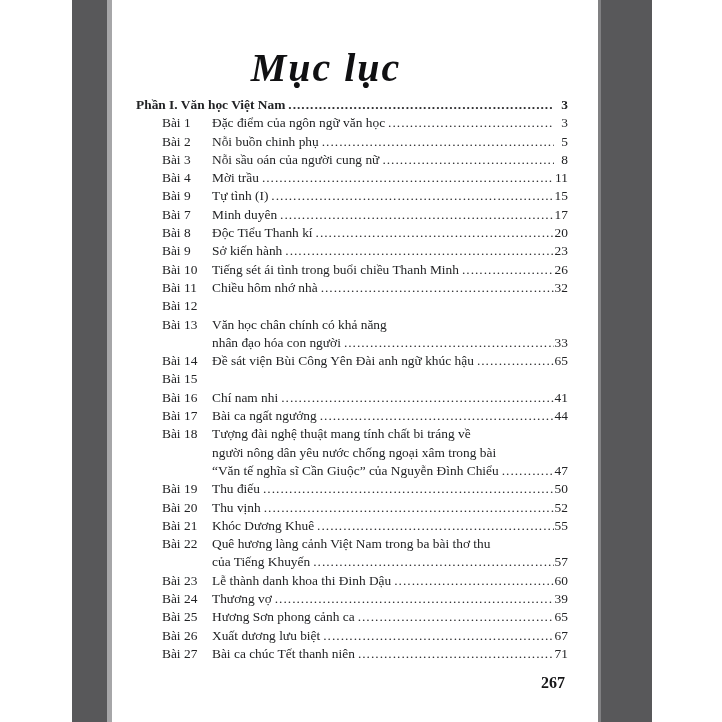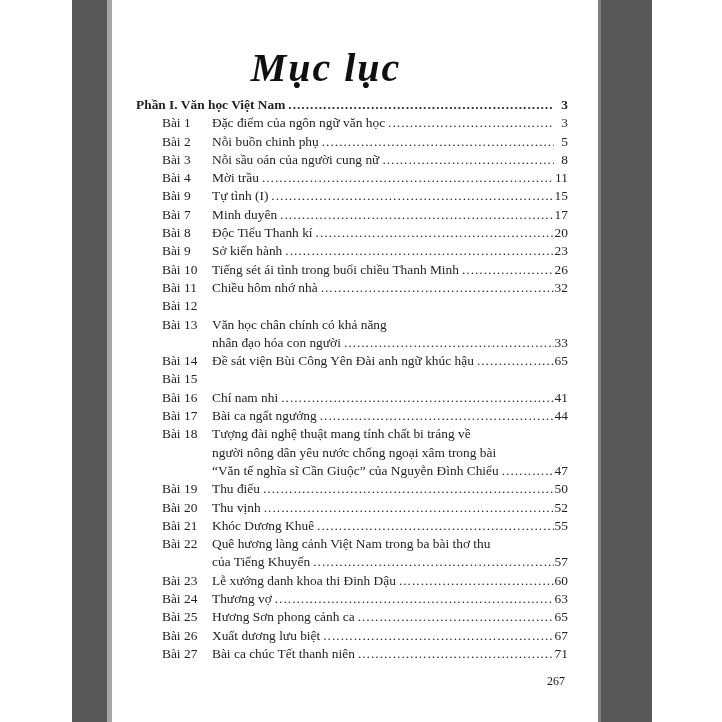--- a/index.html
+++ b/index.html
@@ -49,21 +49,21 @@
     color:#2e2e30;letter-spacing:1px;padding:0 2px 0 3px;
   }
   .leader::before{
     content:"......................................................................................................................................";
   }
   .toc-page{white-space:nowrap;text-align:right;min-width:14px;}
   .bold{font-weight:bold;}
   
   .folio{
     position:absolute;left:470px;top:674px;width:95px;
-    text-align:right;font-weight:normal;font-size:12px;
+    text-align:right;font-weight:bold;font-size:16px;
     color:#161618;
   }
 </style>
 </head>
 <body style="--bar: #58585a; --edge: #a6a6a8; --edge2: #808082; --ink: #222325;">
 
 <div class="photo">
   <div class="spine-left"></div>
   <div class="edge-left"></div>
   <div class="spine-right"></div>
@@ -257,31 +257,31 @@
         <span class="toc-num"></span>
         <span class="toc-body">
           <span class="toc-text">của Tiếng Khuyến</span>
           <span class="leader"></span>
           <span class="toc-page">57</span>
         </span>
       </div>
       <div class="toc-row entry">
         <span class="toc-num">Bài 23</span>
         <span class="toc-body">
-          <span class="toc-text">Lễ xướng danh khoa thi Đinh Dậu</span>
+          <span class="toc-text">Lễ thành danh khoa thi Đinh Dậu</span>
           <span class="leader"></span>
           <span class="toc-page">60</span>
         </span>
       </div>
       <div class="toc-row entry">
         <span class="toc-num">Bài 24</span>
         <span class="toc-body">
           <span class="toc-text">Thương vợ</span>
           <span class="leader"></span>
-          <span class="toc-page">63</span>
+          <span class="toc-page">39</span>
         </span>
       </div>
       <div class="toc-row entry">
         <span class="toc-num">Bài 25</span>
         <span class="toc-body">
           <span class="toc-text">Hương Sơn phong cảnh ca</span>
           <span class="leader"></span>
           <span class="toc-page">65</span>
         </span>
       </div>

